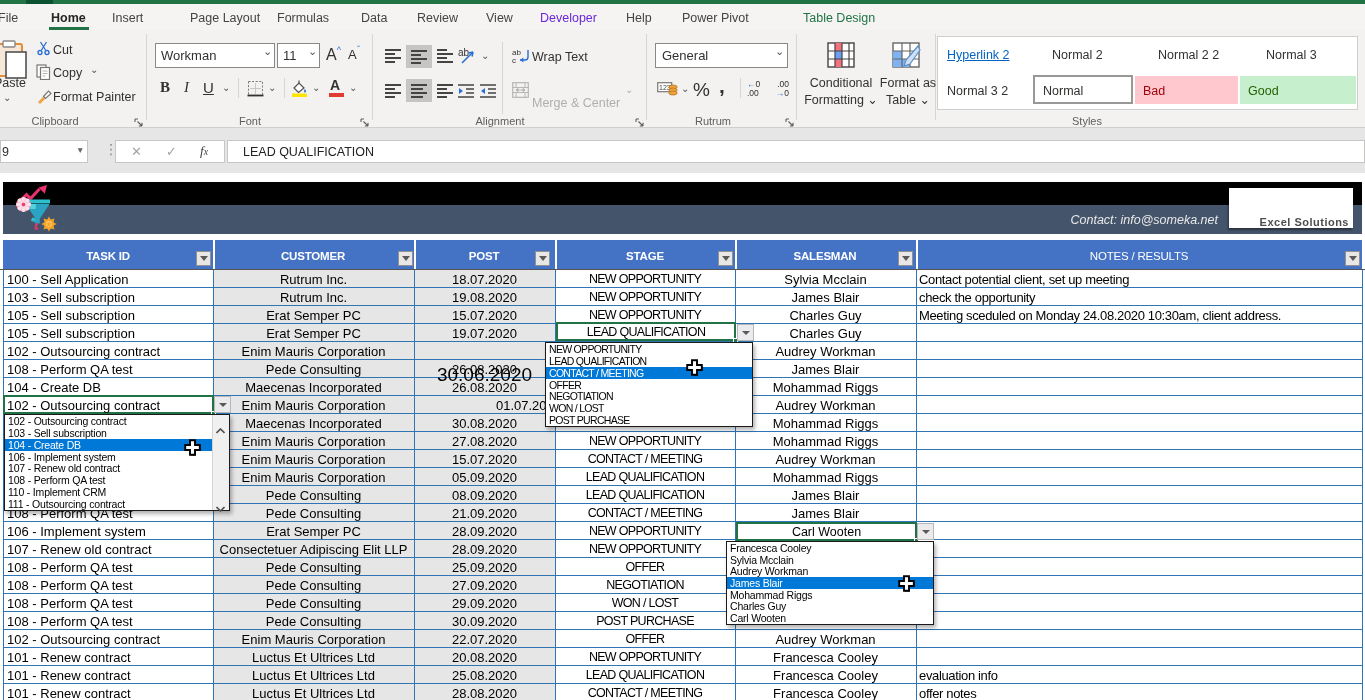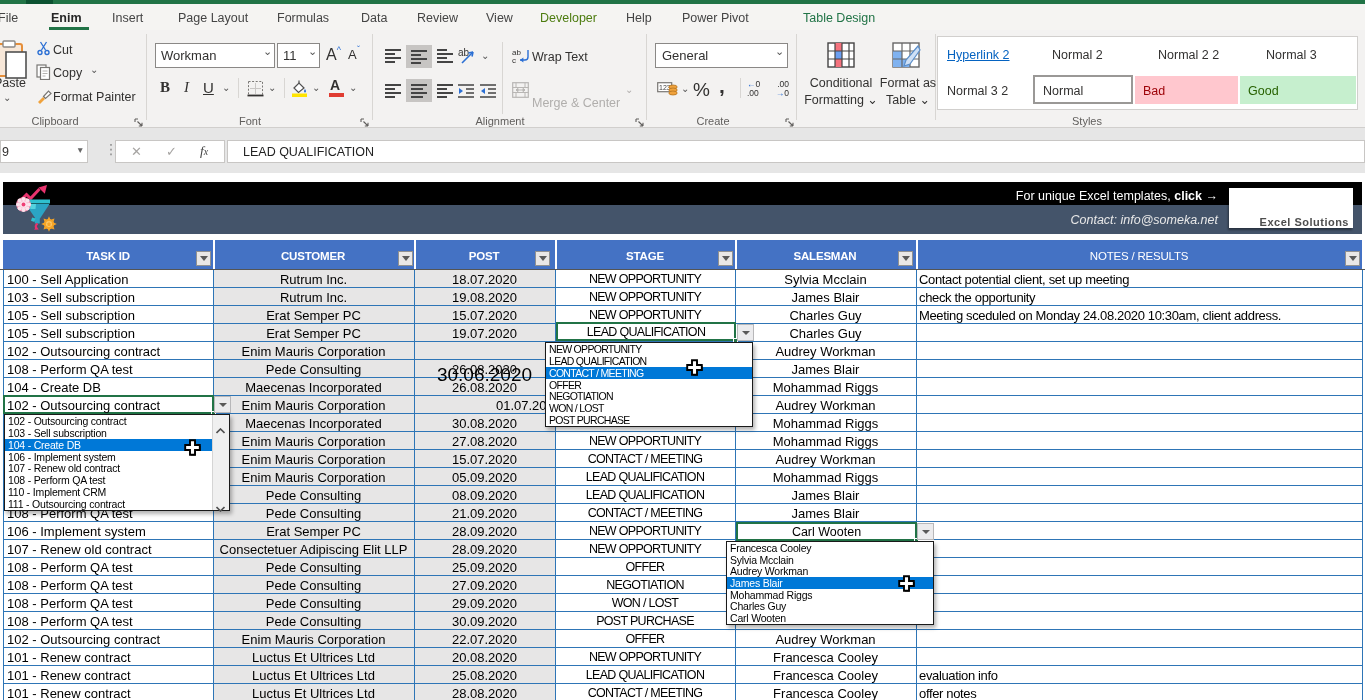--- a/index.html
+++ b/index.html
@@ -7,43 +7,43 @@
 .a{position:absolute;}
 .ct{text-align:center;}
 </style></head>
 <body>
 <div class="a" style="left:0;top:0;width:1365px;height:700px;overflow:hidden;">
 
 <div class="a" style="left:0;top:0;width:1365px;height:4px;background:#217346;"></div>
 <div class="a" style="left:26px;top:0;width:27px;height:4px;background:#0c5231;"></div>
 <div class="a" style="left:0;top:4px;width:1365px;height:26px;background:#f5f4f2;"></div>
 <div class="a" style="left:-2px;top:11px;font-size:12.5px;color:#444;">File</div>
-<div class="a" style="left:51px;top:11px;font-size:12.5px;font-weight:bold;color:#262626;">Enim</div>
+<div class="a" style="left:51px;top:11px;font-size:12.5px;font-weight:bold;color:#262626;">Home</div>
 <div class="a" style="left:112px;top:11px;font-size:12.5px;color:#444;">Insert</div>
-<div class="a" style="left:178px;top:11px;font-size:12.5px;color:#444;">Page Layout</div>
+<div class="a" style="left:190px;top:11px;font-size:12.5px;color:#444;">Page Layout</div>
 <div class="a" style="left:277px;top:11px;font-size:12.5px;color:#444;">Formulas</div>
 <div class="a" style="left:361px;top:11px;font-size:12.5px;color:#444;">Data</div>
 <div class="a" style="left:417px;top:11px;font-size:12.5px;color:#444;">Review</div>
 <div class="a" style="left:486px;top:11px;font-size:12.5px;color:#444;">View</div>
-<div class="a" style="left:540px;top:11px;font-size:12.5px;color:#4d7c0f;text-align:right;">Developer</div>
+<div class="a" style="left:540px;top:11px;font-size:12.5px;color:#6d28d9;text-align:right;">Developer</div>
 <div class="a" style="left:626px;top:11px;font-size:12.5px;color:#444;">Help</div>
 <div class="a" style="left:682px;top:11px;font-size:12.5px;color:#444;">Power Pivot</div>
 <div class="a" style="left:803px;top:11px;font-size:12.5px;color:#217346;">Table Design</div>
 <div class="a" style="left:49px;top:27px;width:40px;height:3px;background:#217346;"></div>
 <div class="a" style="left:0;top:30px;width:1365px;height:97px;background:#f3f2f1;"></div>
 <div class="a" style="left:146px;top:34px;width:1px;height:86px;background:#d8d6d3;"></div>
 <div class="a" style="left:372px;top:34px;width:1px;height:86px;background:#d8d6d3;"></div>
 <div class="a" style="left:646px;top:34px;width:1px;height:86px;background:#d8d6d3;"></div>
 <div class="a" style="left:796px;top:34px;width:1px;height:86px;background:#d8d6d3;"></div>
 <div class="a" style="left:935px;top:34px;width:1px;height:86px;background:#d8d6d3;"></div>
 <div class="a" style="left:0;top:127px;width:1365px;height:1px;background:#d1cfcd;"></div>
 <div class="a ct" style="left:-5px;top:115px;width:120px;font-size:11px;color:#605e5c;">Clipboard</div>
 <div class="a ct" style="left:190px;top:115px;width:120px;font-size:11px;color:#605e5c;">Font</div>
 <div class="a ct" style="left:440px;top:115px;width:120px;font-size:11px;color:#605e5c;">Alignment</div>
-<div class="a ct" style="left:653px;top:115px;width:120px;font-size:11px;color:#605e5c;">Create</div>
+<div class="a ct" style="left:653px;top:115px;width:120px;font-size:11px;color:#605e5c;">Rutrum</div>
 <div class="a ct" style="left:1027px;top:115px;width:120px;font-size:11px;color:#605e5c;">Styles</div>
 <div class="a" style="left:134px;top:114px;"><svg width="10" height="10" viewBox="0 0 10 10">
         <path d="M1 1 h3 M1 1 v3 M3.5 3.5 L8 8 M8 8 h-3.2 M8 8 v-3.2" stroke="#605e5c" stroke-width="1.1" fill="none"></path>
       </svg></div>
 <div class="a" style="left:360px;top:114px;"><svg width="10" height="10" viewBox="0 0 10 10">
         <path d="M1 1 h3 M1 1 v3 M3.5 3.5 L8 8 M8 8 h-3.2 M8 8 v-3.2" stroke="#605e5c" stroke-width="1.1" fill="none"></path>
       </svg></div>
 <div class="a" style="left:635px;top:114px;"><svg width="10" height="10" viewBox="0 0 10 10">
         <path d="M1 1 h3 M1 1 v3 M3.5 3.5 L8 8 M8 8 h-3.2 M8 8 v-3.2" stroke="#605e5c" stroke-width="1.1" fill="none"></path>
       </svg></div>
@@ -216,21 +216,20 @@
 <div class="a" style="left:104px;top:141px;font-size:14px;color:#8a8a8a;">⋮</div>
 <div class="a" style="left:115px;top:140px;width:110px;height:23px;background:#fff;border:1px solid #c8c6c4;"></div>
 <div class="a" style="left:131px;top:144px;font-size:13px;color:#a6a4a2;">✕</div>
 <div class="a" style="left:166px;top:144px;font-size:13px;color:#a6a4a2;">✓</div>
 <div class="a" style="left:200px;top:143px;font-size:13.5px;font-style:italic;color:#444;font-family:Liberation Serif,serif;">f<span style="font-size:10px;">x</span></div>
 <div class="a" style="left:227px;top:140px;width:1138px;height:23px;background:#fff;border:1px solid #c8c6c4;"></div>
 <div class="a" style="left:243px;top:145px;font-size:12.5px;color:#222;">LEAD QUALIFICATION</div>
 <div class="a" style="left:0;top:173px;width:1365px;height:527px;background:#fff;"></div>
 <div class="a" style="left:3px;top:182px;width:1359px;height:23px;background:#000;"></div>
 <div class="a" style="left:3px;top:205px;width:1359px;height:29px;background:#44546a;"></div>
-<div class="a" style="left:918px;top:189px;width:300px;text-align:right;font-size:12.5px;color:#fff;">For unique Excel templates, <b>click →</b></div>
 <div class="a" style="left:918px;top:213px;width:300px;text-align:right;font-size:12.5px;font-style:italic;color:#e8e8e8;">Contact: info@someka.net</div>
 <div class="a" style="left:12px;top:183px;"><svg width="50" height="52" viewBox="0 0 50 52">
 <path d="M9 17 L14.5 11.5 L18.5 15.5 L27.5 6" stroke="#e8336e" stroke-width="3" fill="none"></path>
 <path d="M26.5 4.5 L35 2 L32.8 10.8 Z" fill="#e8336e"></path>
 <rect x="12.5" y="16.5" width="25.5" height="4" fill="#2fc0cf"></rect>
 <path d="M13.5 21 L37.5 21 L28 35.5 L23.5 35.5 Z" fill="#2ba4c4"></path>
 <path d="M17 21 L24 21 L23.5 26 L18.5 26 Z" fill="#54d2de"></path>
 <rect x="22.8" y="35" width="5" height="5.5" fill="#2ba4c4"></rect>
 <rect x="19.5" y="34.8" width="3.6" height="3.6" fill="#2fc0cf" transform="rotate(18 21 36.5)"></rect>
 <circle cx="11.5" cy="21.5" r="7.3" fill="#f589ac"></circle>

